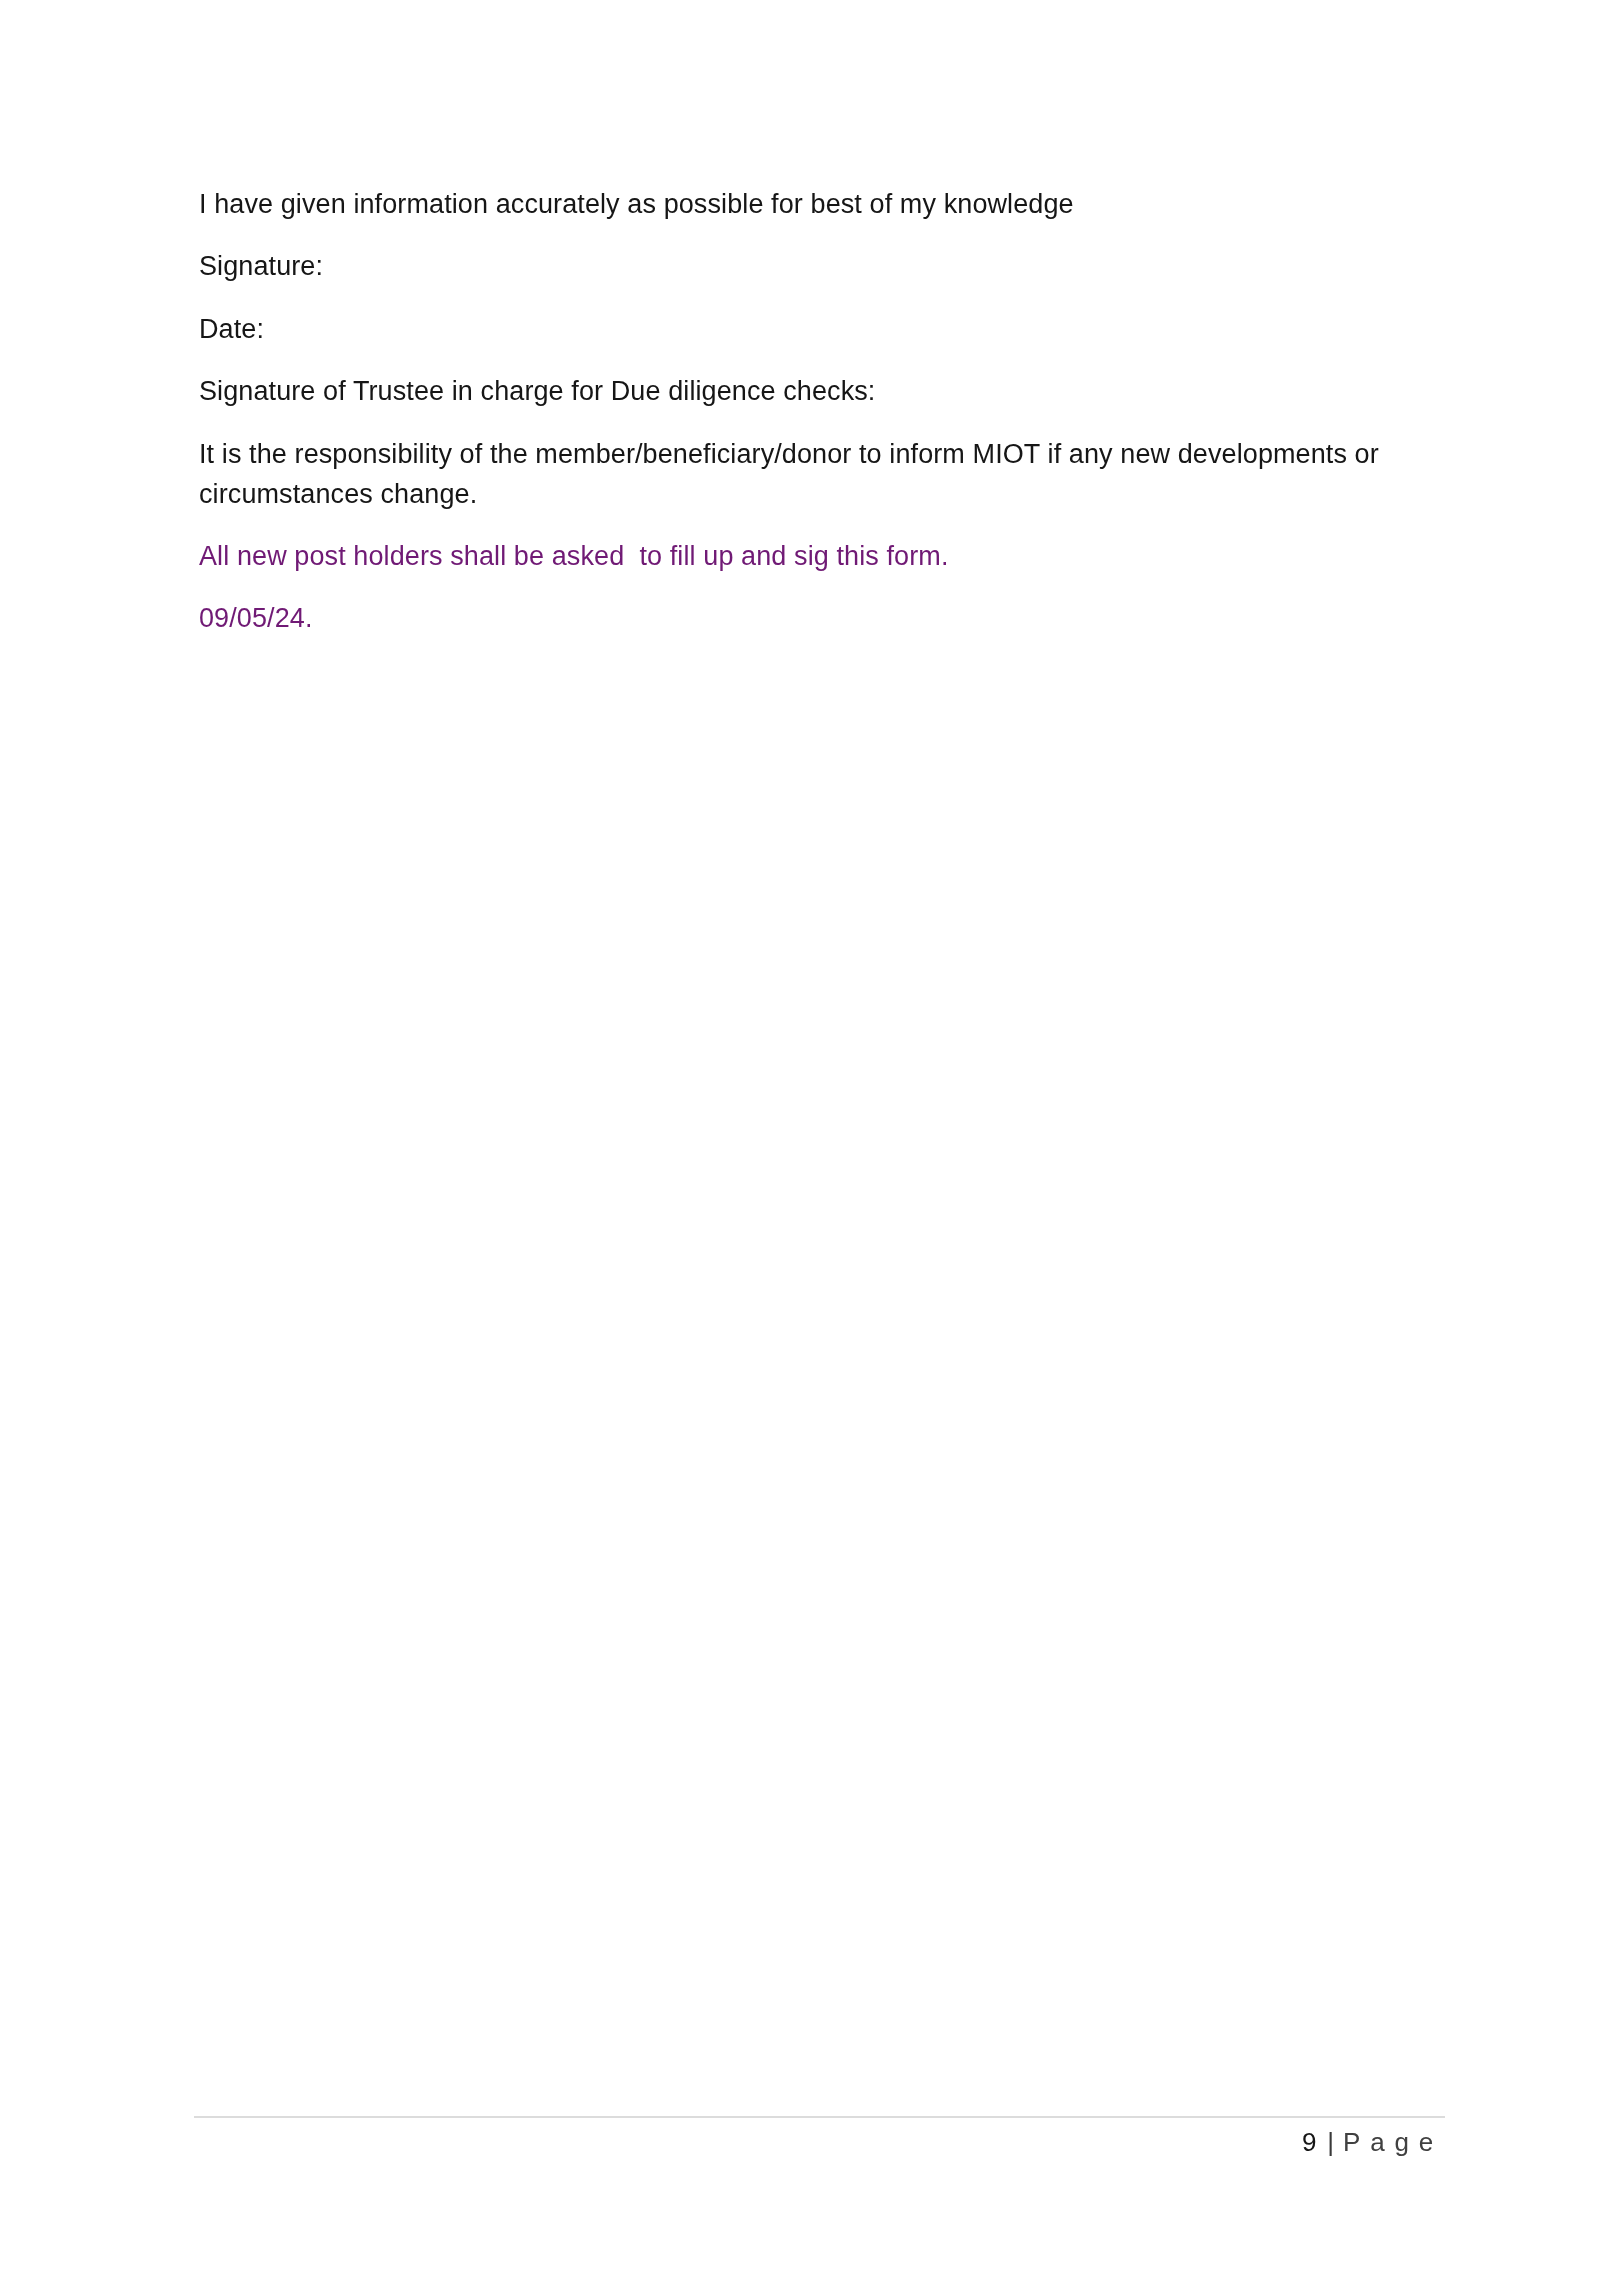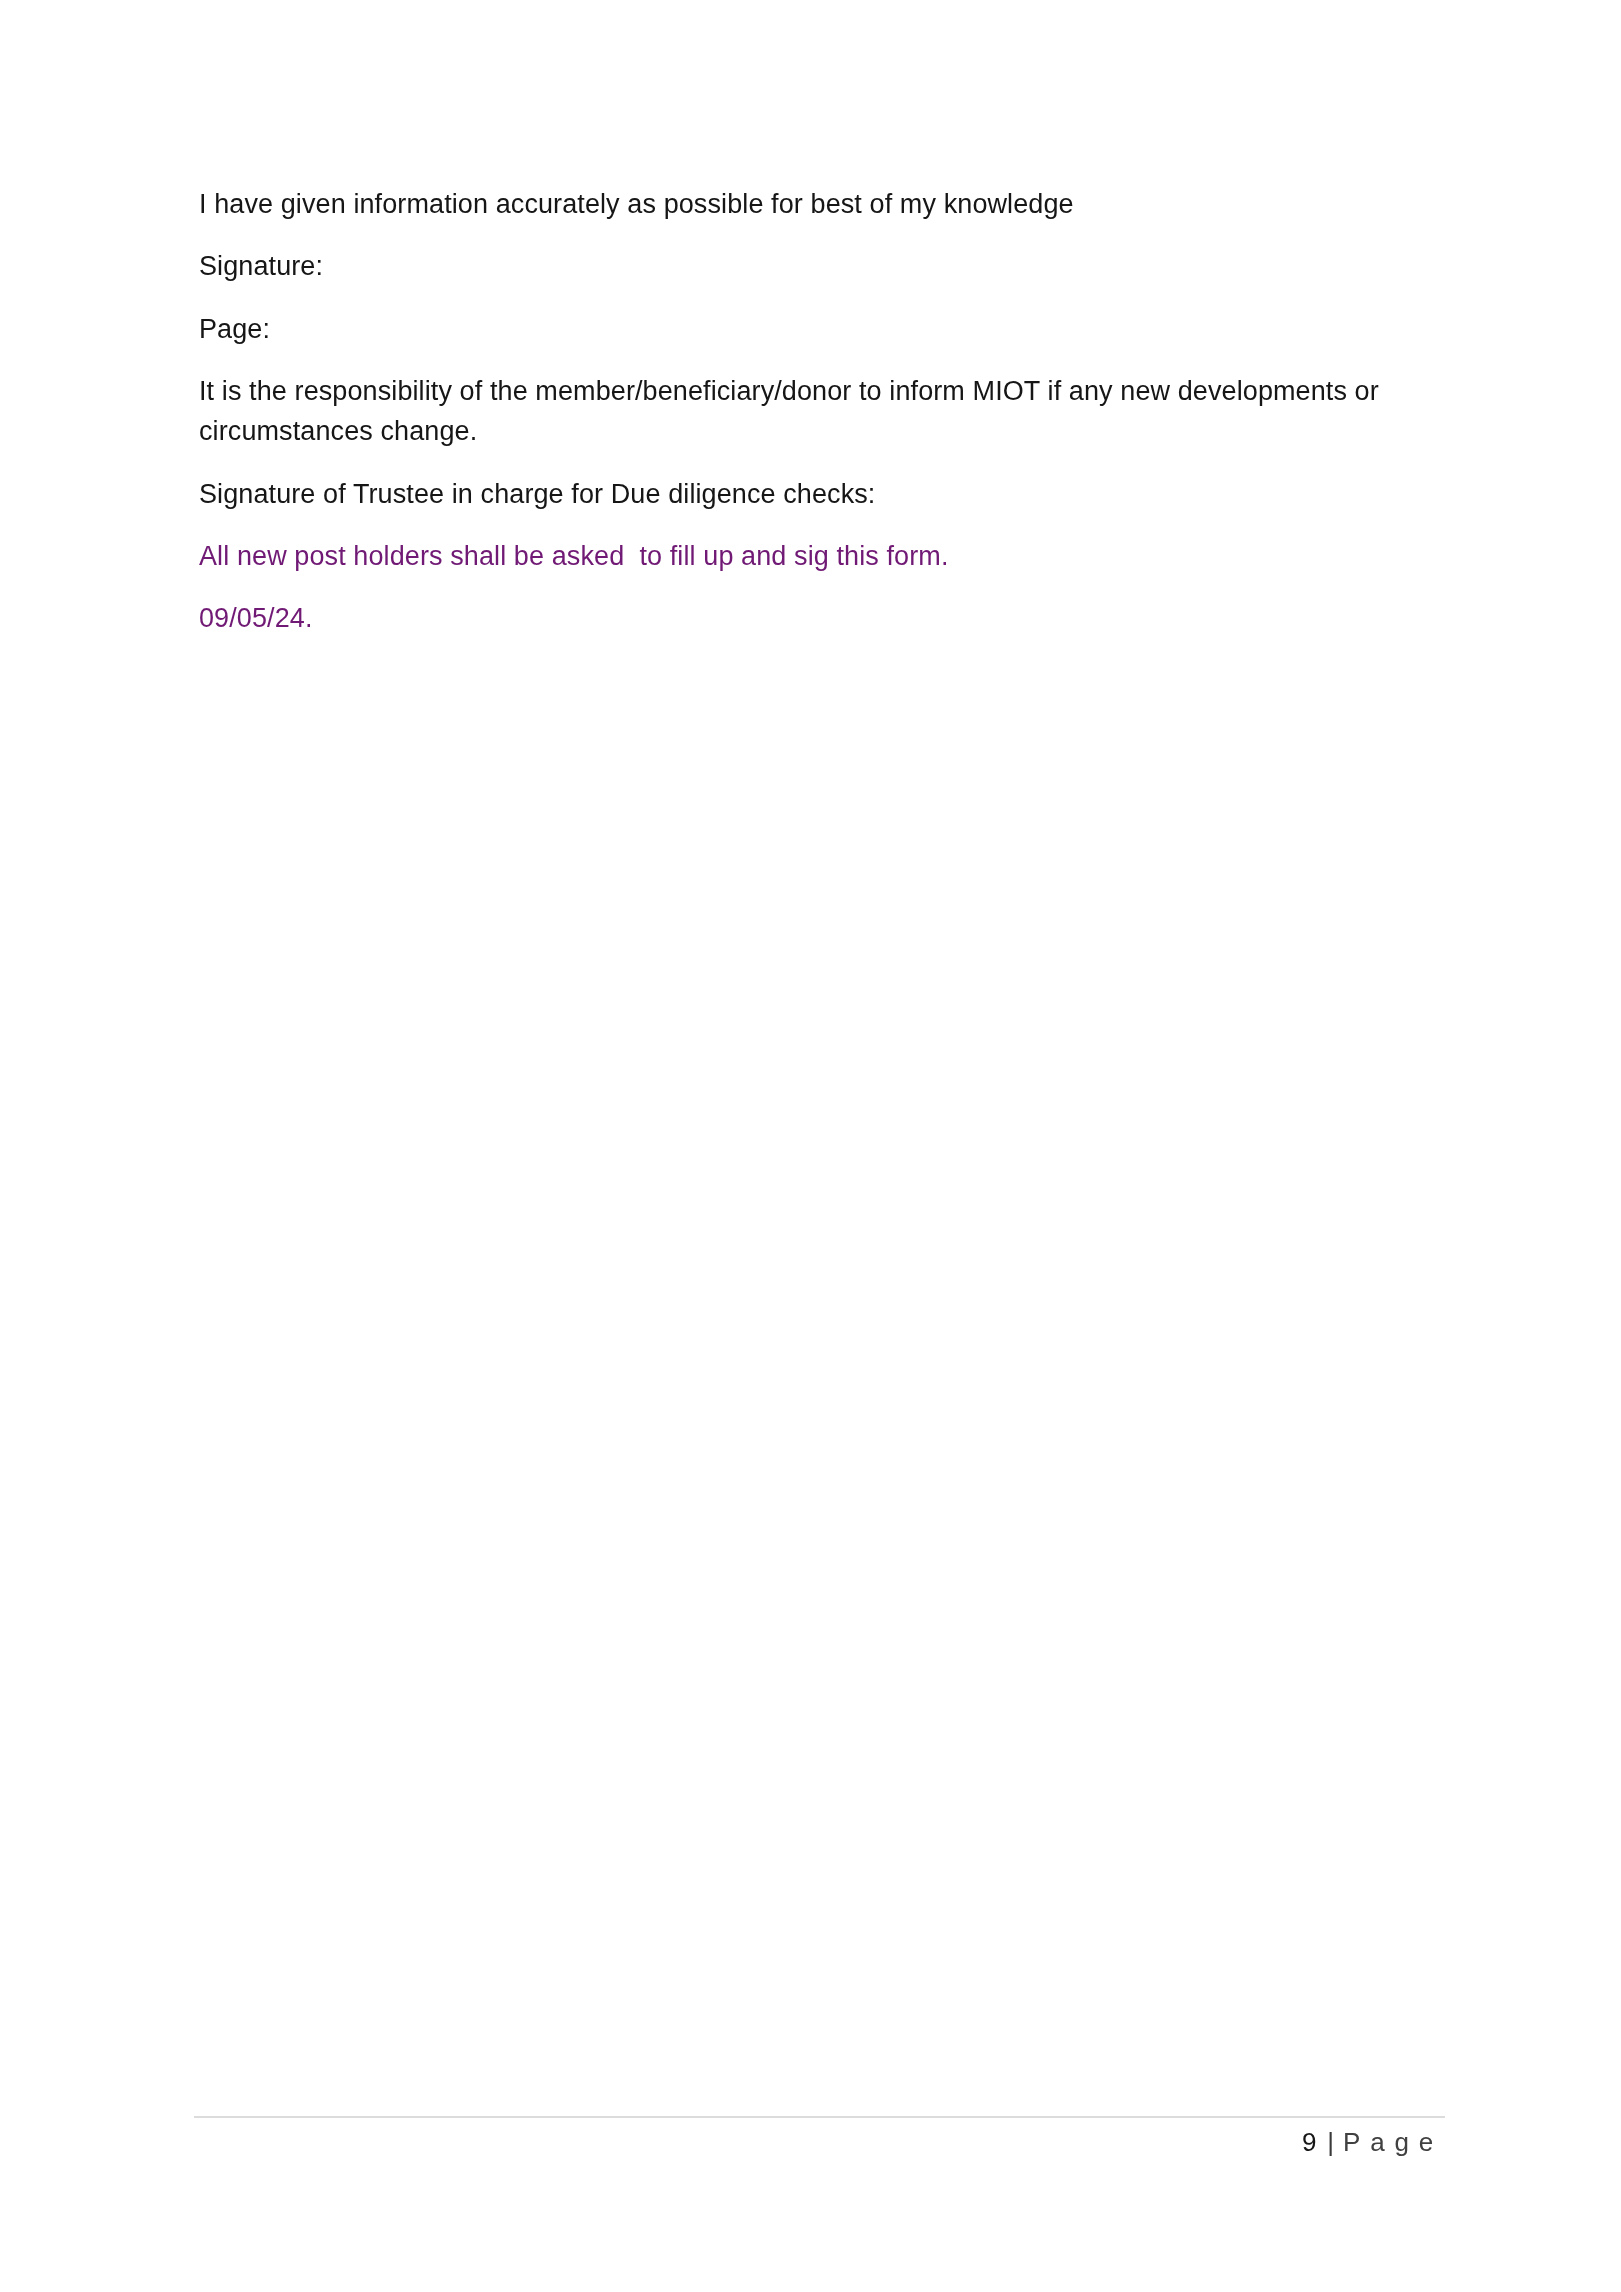--- a/index.html
+++ b/index.html
@@ -59,25 +59,25 @@
 </head>
 <body>
 
 <div class="page">
 
   <div class="content">
     <p>I have given information accurately as possible for best of my knowledge</p>
 
     <p>Signature:</p>
 
-    <p>Page:</p>
+    <p>Date:</p>
+
+    <p>Signature of Trustee in charge for Due diligence checks:</p>
 
     <p>It is the responsibility of the member/beneficiary/donor to inform MIOT if any new developments or circumstances change.</p>
-
-    <p>Signature of Trustee in charge for Due diligence checks:</p>
 
     <p class="red gap-lg">All new post holders shall be asked  to fill up and sig this form.</p>
 
 
 
     <p class="red">09/05/24.</p>
   </div>
 
   <div class="footer">
     <hr class="footer-rule">

